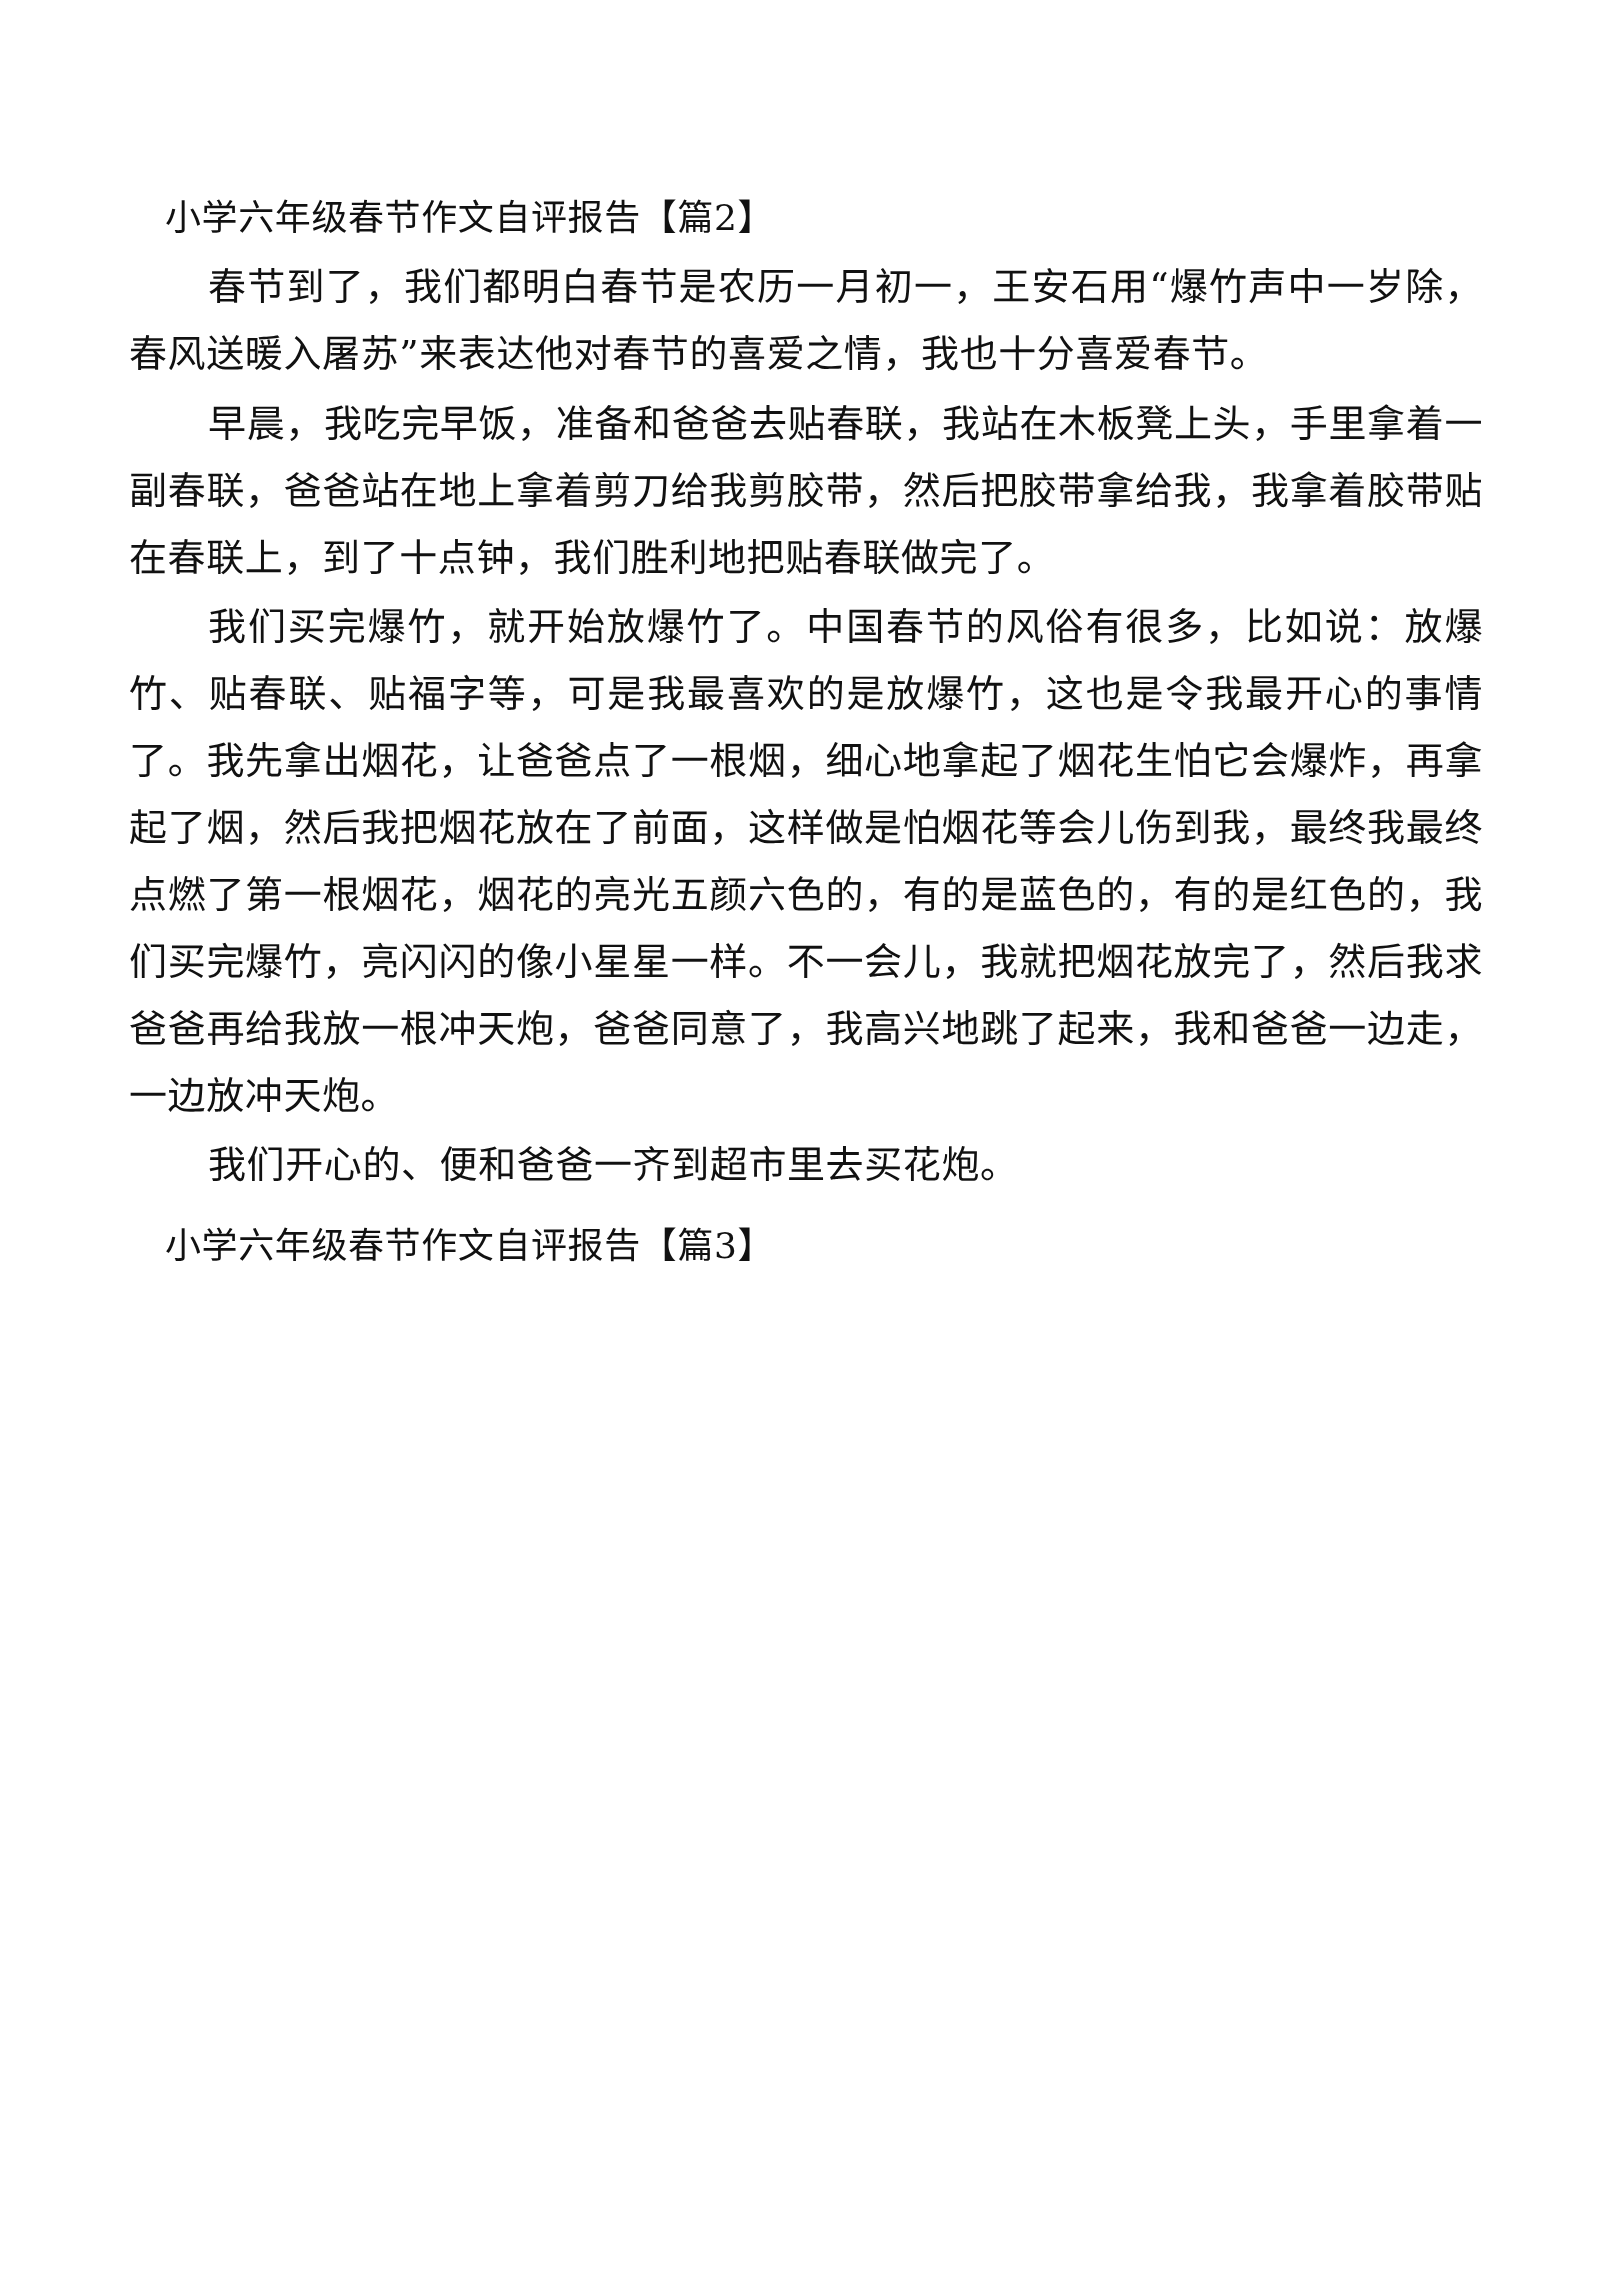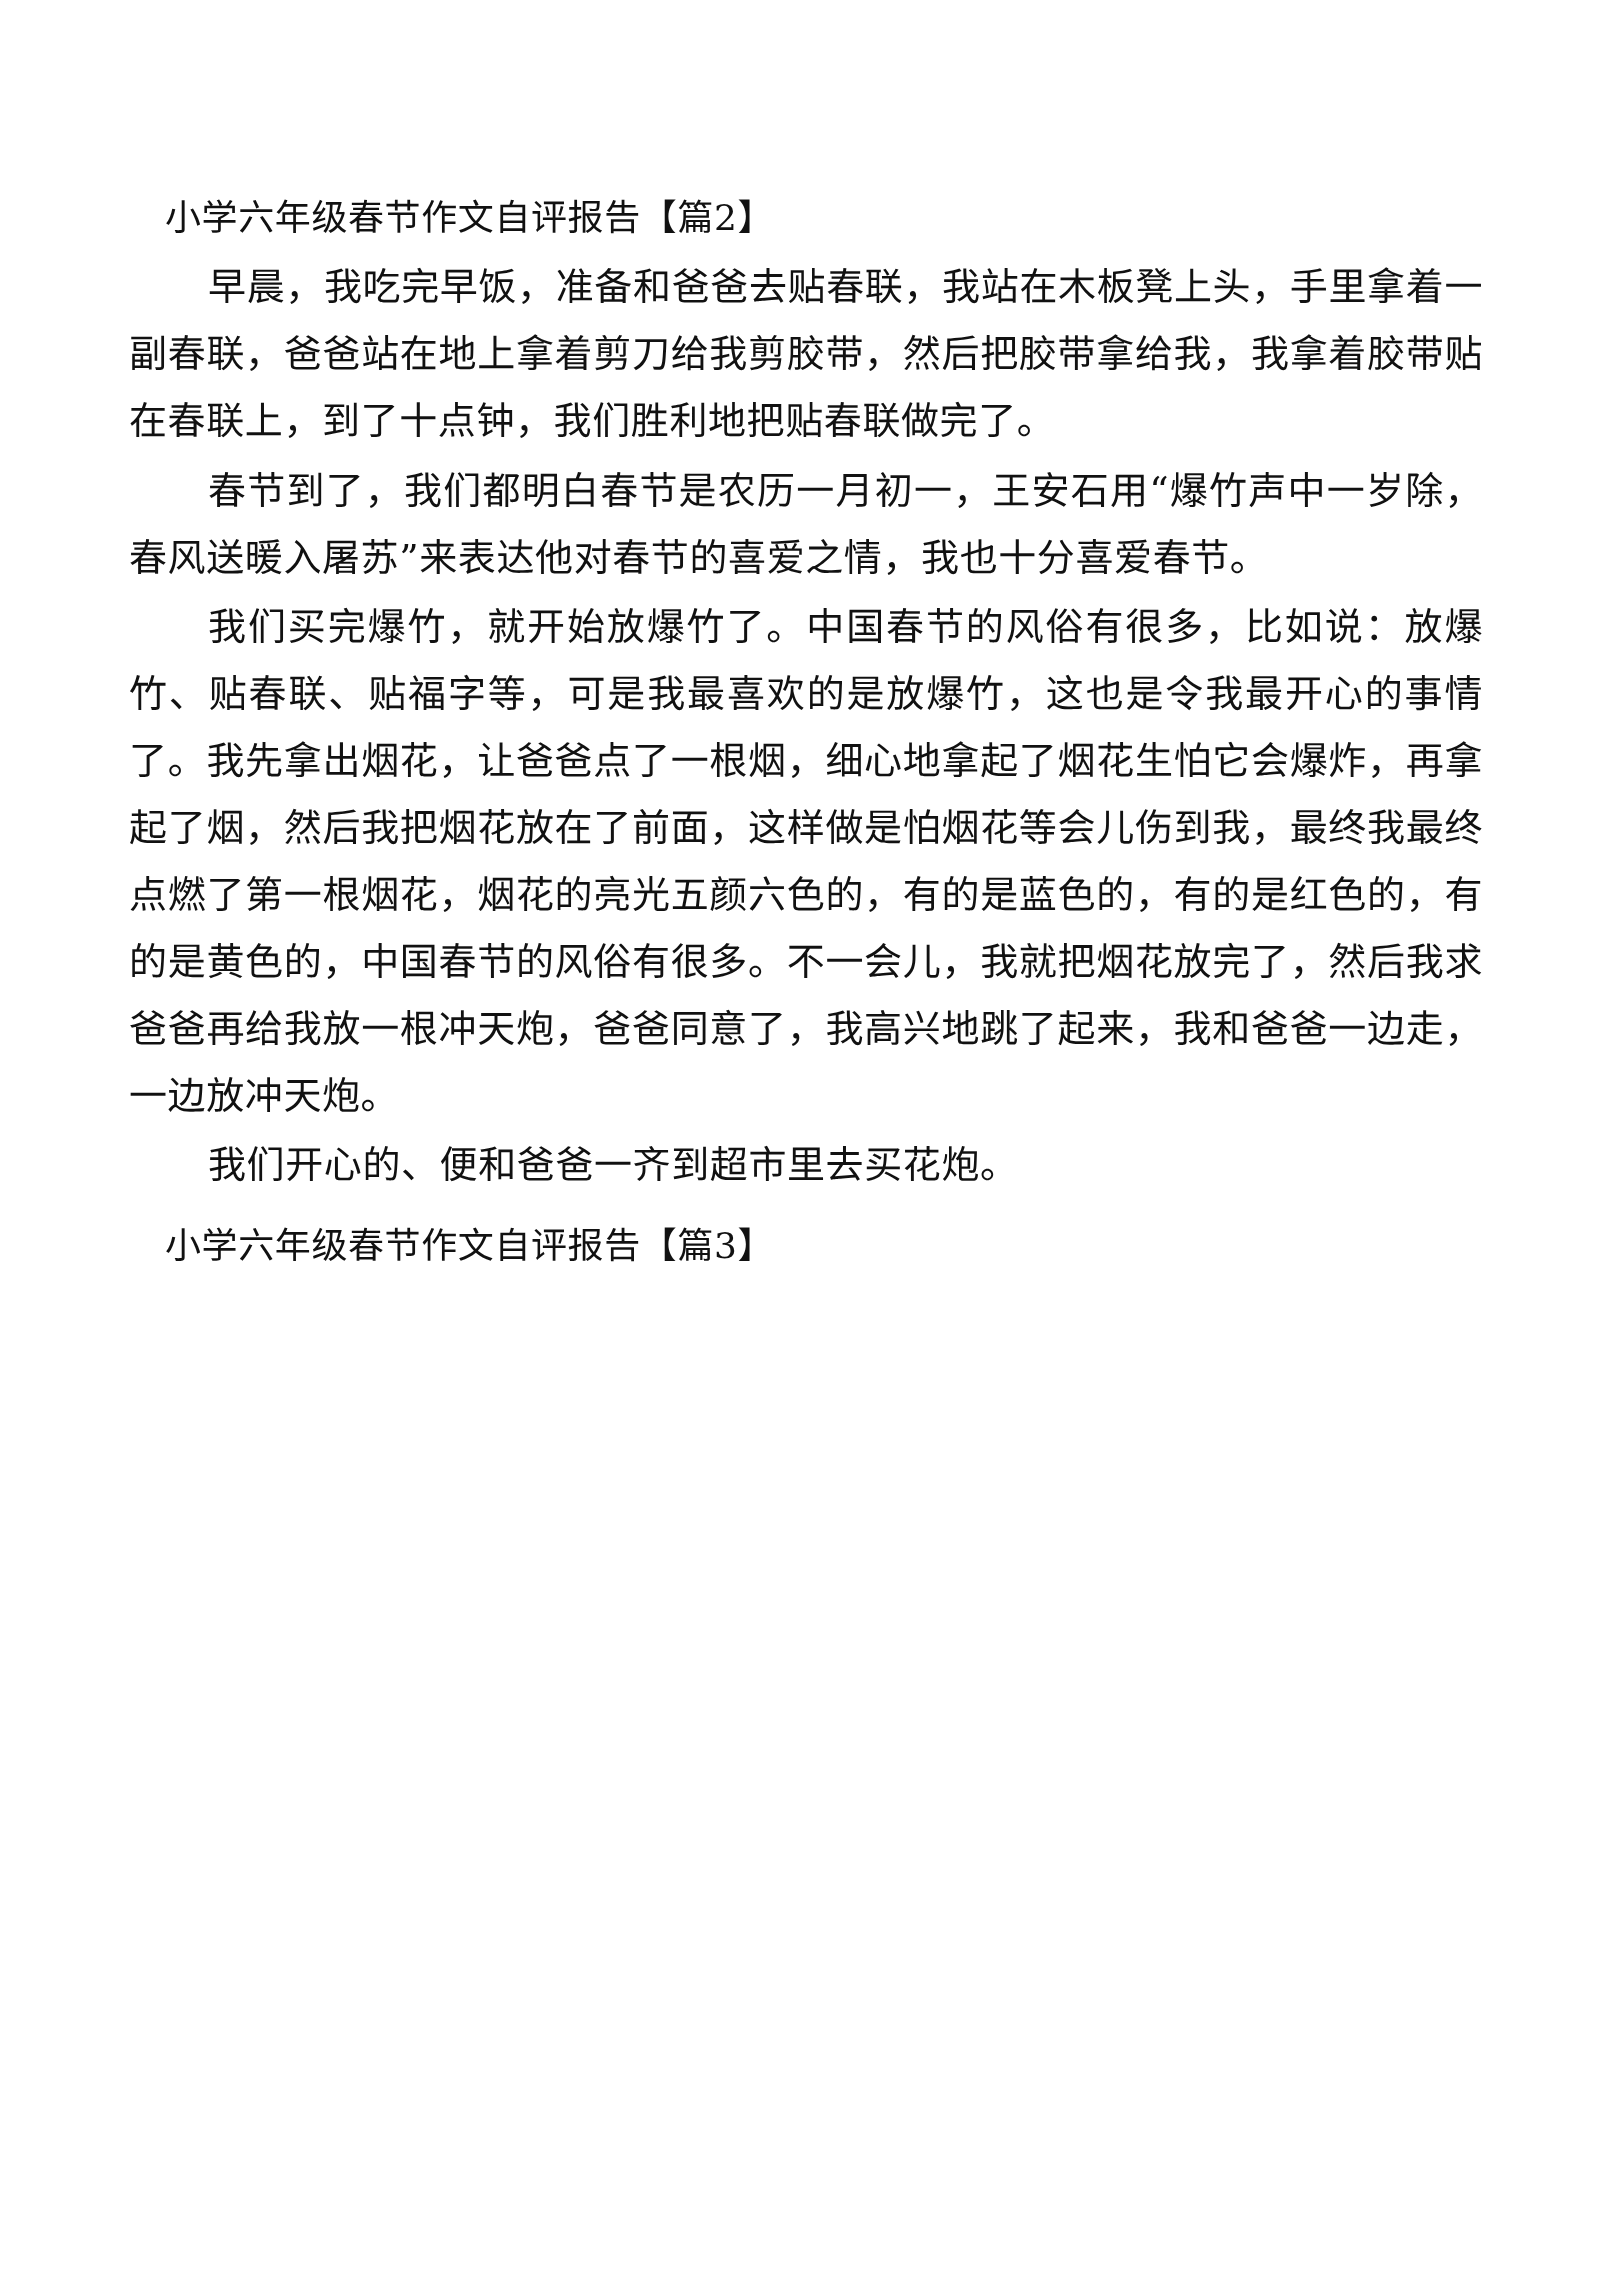--- a/index.html
+++ b/index.html
@@ -46,26 +46,26 @@
   .spacer-sm { height: 12.3px; }
 </style>
 </head>
 <body>
 
 <div class="page">
   <div class="doc">
 
     <p class="heading">小学六年级春节作文自评报告【篇2】</p>
 
+    <p class="para">春节到了，我们都明白春节是农历一月初一，王安石用“爆竹声中一岁除，春风送暖入屠苏”来表达他对春节的喜爱之情，我也十分喜爱春节。</p>
+
     <p class="para">早晨，我吃完早饭，准备和爸爸去贴春联，我站在木板凳上头，手里拿着一副春联，爸爸站在地上拿着剪刀给我剪胶带，然后把胶带拿给我，我拿着胶带贴在春联上，到了十点钟，我们胜利地把贴春联做完了。</p>
 
-    <p class="para">春节到了，我们都明白春节是农历一月初一，王安石用“爆竹声中一岁除，春风送暖入屠苏”来表达他对春节的喜爱之情，我也十分喜爱春节。</p>
 
-
-    <p class="para">我们买完爆竹，就开始放爆竹了。中国春节的风俗有很多，比如说：放爆竹、贴春联、贴福字等，可是我最喜欢的是放爆竹，这也是令我最开心的事情了。我先拿出烟花，让爸爸点了一根烟，细心地拿起了烟花生怕它会爆炸，再拿起了烟，然后我把烟花放在了前面，这样做是怕烟花等会儿伤到我，最终我最终点燃了第一根烟花，烟花的亮光五颜六色的，有的是蓝色的，有的是红色的，有的是黄色的，中国春节的风俗有很多。不一会儿，我就把烟花放完了，然后我求爸爸再给我放一根冲天炮，爸爸同意了，我高兴地跳了起来，我和爸爸一边走，一边放冲天炮。</p>
+    <p class="para">我们买完爆竹，就开始放爆竹了。中国春节的风俗有很多，比如说：放爆竹、贴春联、贴福字等，可是我最喜欢的是放爆竹，这也是令我最开心的事情了。我先拿出烟花，让爸爸点了一根烟，细心地拿起了烟花生怕它会爆炸，再拿起了烟，然后我把烟花放在了前面，这样做是怕烟花等会儿伤到我，最终我最终点燃了第一根烟花，烟花的亮光五颜六色的，有的是蓝色的，有的是红色的，我们买完爆竹，亮闪闪的像小星星一样。不一会儿，我就把烟花放完了，然后我求爸爸再给我放一根冲天炮，爸爸同意了，我高兴地跳了起来，我和爸爸一边走，一边放冲天炮。</p>
 
     <p class="para">我们开心的、便和爸爸一齐到超市里去买花炮。</p>
 
     <div class="spacer-sm"></div>
 
     <p class="heading">小学六年级春节作文自评报告【篇3】</p>
 
 
   </div>
 </div>

